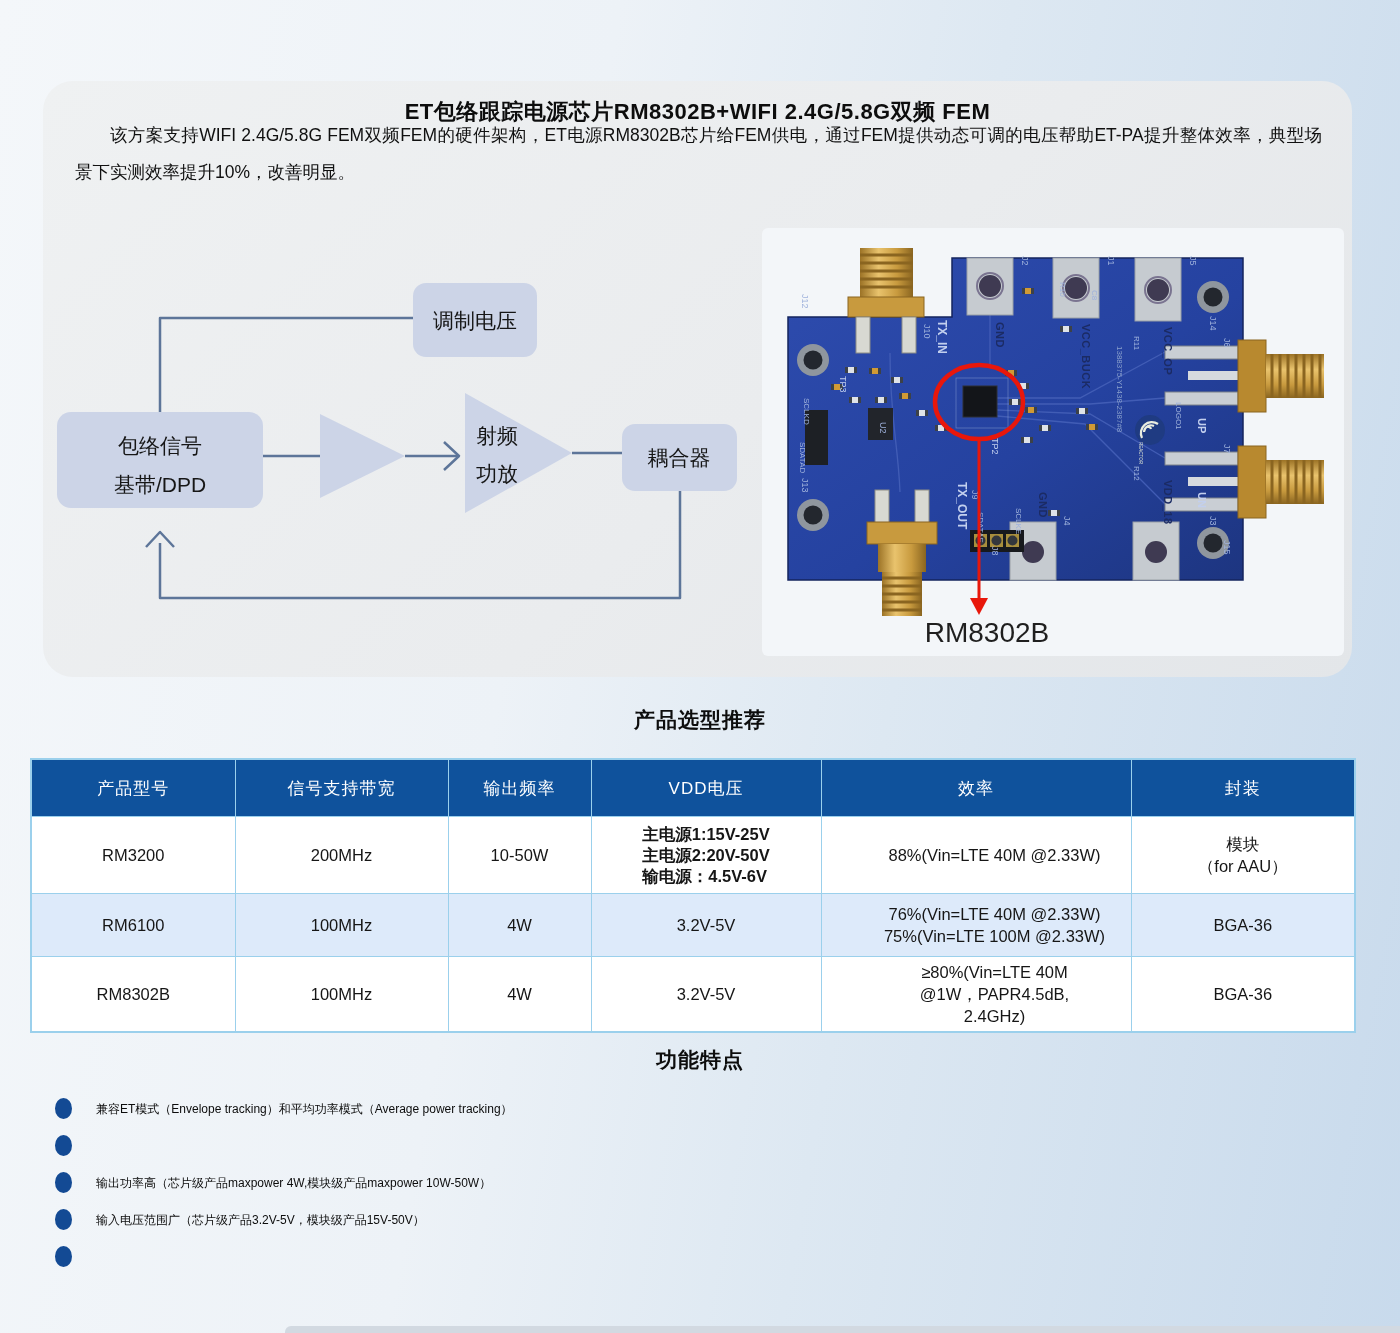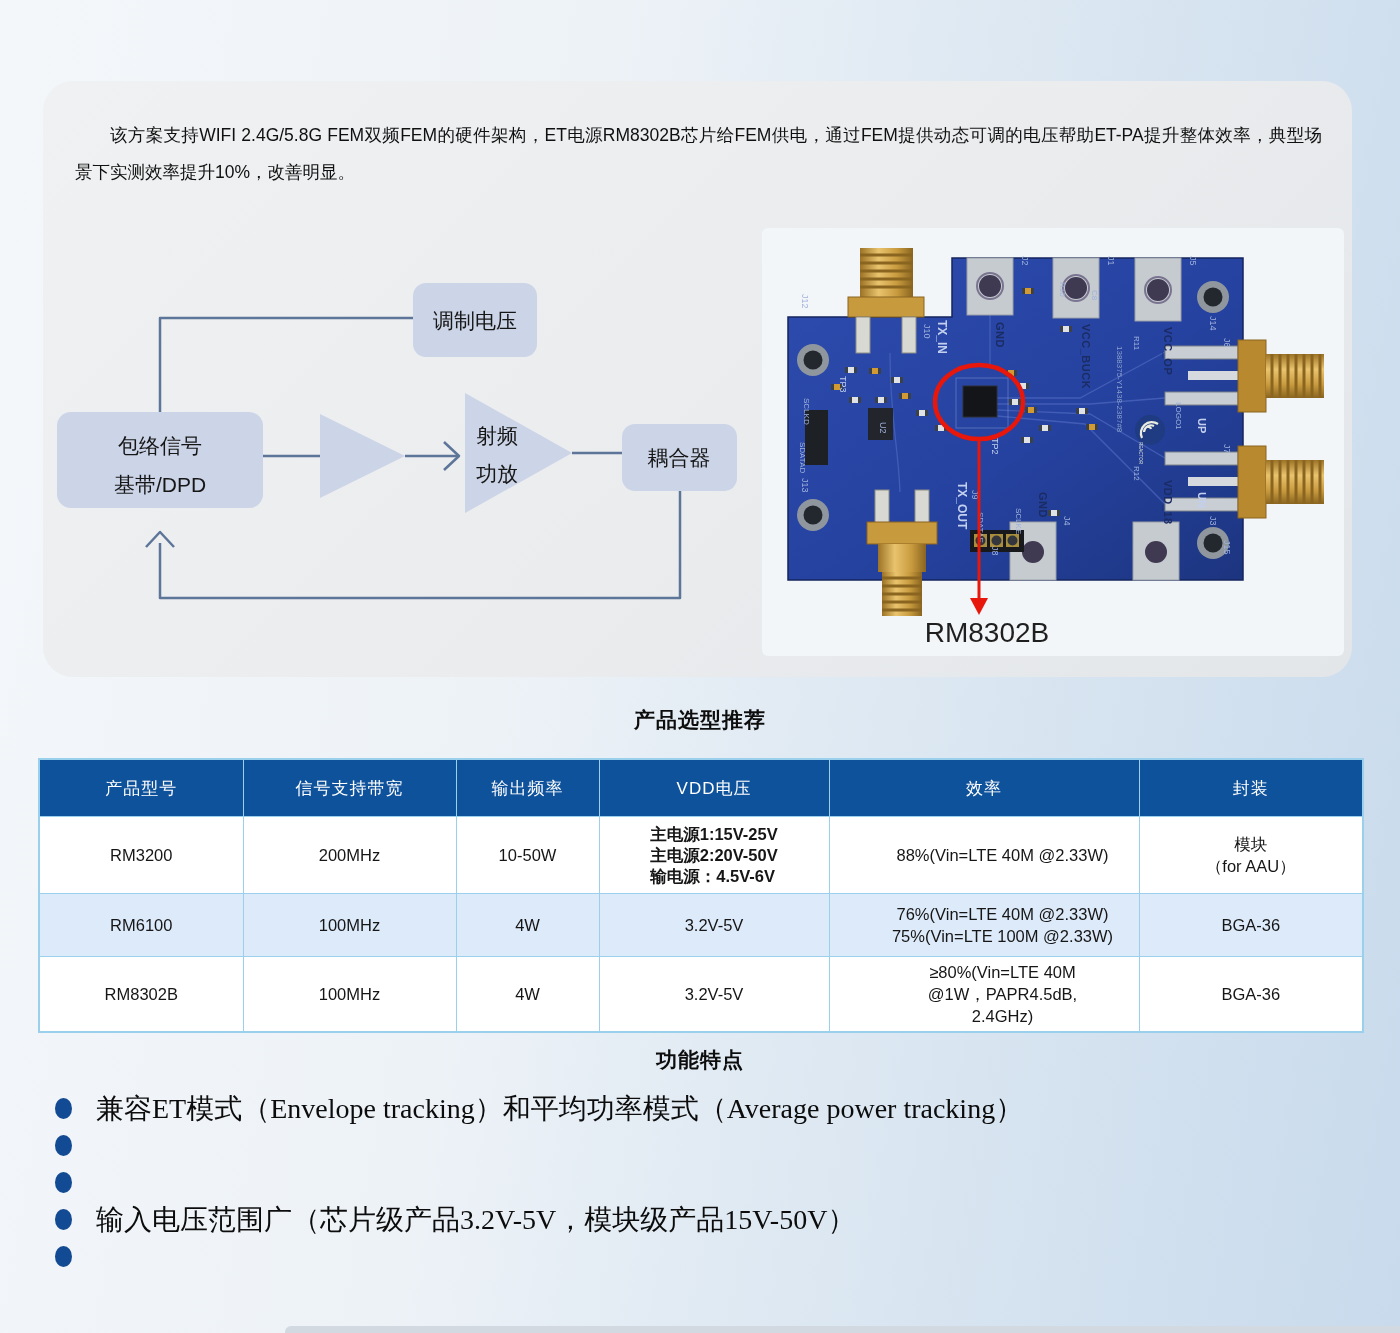--- a/index.html
+++ b/index.html
@@ -17,50 +17,51 @@
   .diagram-svg{position:absolute;left:40px;top:240px;}
   .pcb-svg{position:absolute;left:760px;top:228px;}
   .diagram-svg text{font-family:"Liberation Sans","DejaVu Sans",sans-serif;}
   .pcb-svg text{font-family:"Liberation Sans","DejaVu Sans",sans-serif;}
 
   .section-title{position:absolute;left:0;width:100%;text-align:center;
                  font-size:21px;font-weight:700;color:#0d0d0d;letter-spacing:1px;}
   .t2{top:706px;}
   .t3{top:1046px;}
 
-  table.products{position:absolute;left:38px;top:758px;width:1324px;border-collapse:collapse;
+  table.products{position:absolute;left:30px;top:758px;width:1324px;border-collapse:collapse;
                  table-layout:fixed;border:2px solid #9bd0ec;}
   table.products th,table.products td{border:1px solid #9bd0ec;}
   table.products th{background:#0f529c;color:#ffffff;font-size:17px;font-weight:400;
                     height:54px;text-align:center;letter-spacing:1px;}
   table.products td{font-size:16.5px;color:#161616;text-align:center;vertical-align:middle;background:#ffffff;}
   tr.row-h1 td{height:74px;}
   tr.row-h2 td{height:60px;}
   tr.row-h3 td{height:72px;}
   tr.alt td{background:#ddeafa;}
   td .lines{display:inline-block;text-align:left;line-height:21px;font-weight:bold;}
   td.eff{text-align:left;padding-left:38px;line-height:22px;}
   td.eff.deep{}
   td .clines{line-height:22px;}
 
   ul.features{position:absolute;left:55px;top:1091px;width:1310px;margin:0;padding:0;list-style:none;}
   ul.features li{display:flex;align-items:flex-start;height:37px;}
   .bullet{flex:0 0 17px;width:17px;height:21px;border-radius:50%;background:#134a94;margin-top:7px;margin-right:24px;}
-  .feature-text{font-size:28px;line-height:36px;color:#0c0c0c;font-family:Liberation Serif, serif;}
+  .feature-text{font-size:12px;line-height:36px;color:#0c0c0c;}
 
   .bottom-strip{position:absolute;left:285px;top:1326px;width:1115px;height:7px;
                 background:#d2d9e1;border-top-left-radius:6px;}
 </style>
 </head>
 <body>
 
 <div class="page">
 
 
   <section class="card">
+    <div class="card-heading">ET包络跟踪电源芯片RM8302B+WIFI 2.4G/5.8G双频 FEM</div>
     <p class="card-desc">该方案支持WIFI 2.4G/5.8G FEM双频FEM的硬件架构，ET电源RM8302B芯片给FEM供电，通过FEM提供动态可调的电压帮助ET-PA提升整体效率，典型场景下实测效率提升10%，改善明显。</p>
   </section>
 
   <svg class="diagram-svg" width="740" height="420" viewBox="0 0 740 420">
     <g stroke="#5d7599" stroke-width="2.5" fill="none" stroke-linejoin="round" stroke-linecap="butt">
       <path d="M120,172 V78 H390"></path>
       <path d="M376,64 L391,78 L376,92"></path>
       <path d="M223,216 H280"></path>
       <path d="M365,216 H418"></path>
       <path d="M404,202 L419,216 L404,230"></path>
@@ -467,20 +468,21 @@
   <ul class="features">
     <li>
         <span class="bullet"></span>
         <span class="feature-text">兼容ET模式（Envelope tracking）和平均功率模式（Average power tracking）</span>
       </li>
     <li>
         <span class="bullet"></span>
       </li>
     <li>
         <span class="bullet"></span>
+        <span class="feature-text">输出功率高（芯片级产品maxpower 4W,模块级产品maxpower 10W-50W）</span>
       </li>
     <li>
         <span class="bullet"></span>
         <span class="feature-text">输入电压范围广（芯片级产品3.2V-5V，模块级产品15V-50V）</span>
       </li>
     <li>
         <span class="bullet"></span>
       </li>
   </ul>
 

